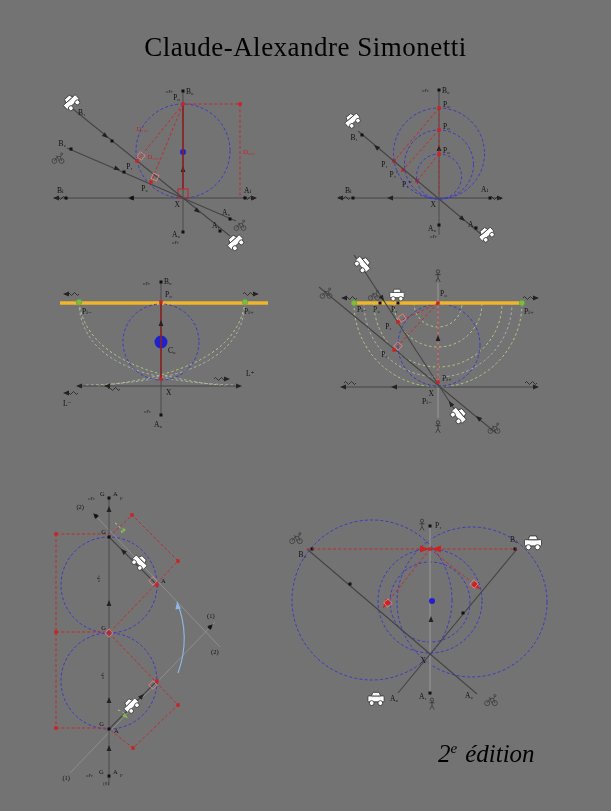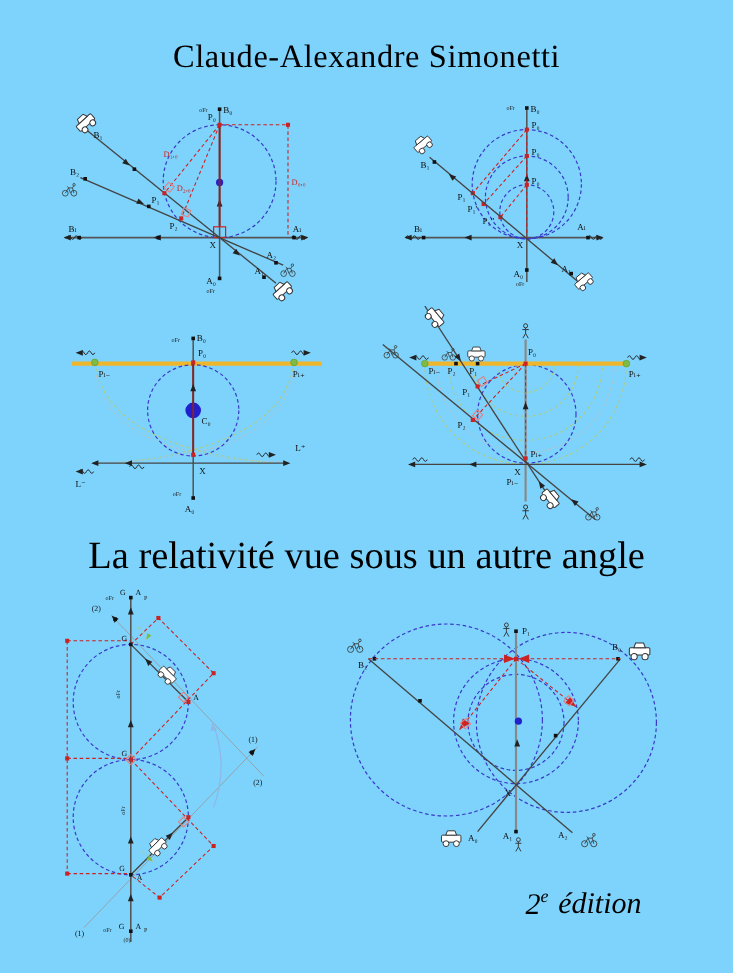--- a/index.html
+++ b/index.html
@@ -1,16 +1,16 @@
 <!DOCTYPE html>
 <html><head>
 <meta charset="utf-8">
 <style>
   html,body{margin:0;padding:0;background:#888;}
-  #page{position:relative;width:611px;height:811px;background:#7dd3fc;margin:0 auto;overflow:hidden;
+  #page{position:relative;width:611px;height:811px;background:#737373;margin:0 auto;overflow:hidden;
         font-family:"Liberation Serif","DejaVu Serif",serif;}
   .abs{position:absolute;}
   #author{top:32px;left:0;width:611px;text-align:center;font-size:27px;color:#000;letter-spacing:.5px;}
   #maintitle{top:444px;left:0;width:611px;text-align:center;font-size:32px;color:#000;}
   #edition{top:740px;left:438px;font-size:25px;font-style:italic;color:#000;}
   #edition sup{font-size:15px;}
   #edition .ew{margin-left:8px;margin-top:12px;}
   svg text{font-family:"Liberation Serif","DejaVu Serif",serif;font-size:7.5px;fill:#111;}
   svg text.t5{font-size:5px;fill:#222;}
   svg text.t6{font-size:6.5px;}
@@ -308,21 +308,20 @@
   <text x="81" y="57">P₁</text>
   <text x="130" y="41">P₀</text>
   <text x="214" y="59">Pₗ₊</text>
   <text class="te" x="82" y="74">P₁</text>
   <text class="te" x="78" y="102">P₂</text>
   <text x="132" y="126">Pₗ₊</text>
   <text class="te" x="124" y="141">X</text>
   <text class="te" x="122" y="149">Pₗ₋</text>
 </svg>
 
-<div class="abs" id="maintitle">La relativité vue sous un autre angle</div>
 
 <svg class="abs" style="left:30px;top:490px" width="240" height="302" viewBox="0 0 240 302">
   <g>
     <line class="ft" x1="63" y1="23" x2="190" y2="157"></line>
     <line class="ft" x1="40" y1="283" x2="185" y2="132"></line>
     <use href="#arr" transform="translate(63,23) rotate(226)"></use>
     <use href="#arr" transform="translate(183,134) rotate(-46)"></use>
     <use href="#bsq" transform="translate(66,26)"></use>
     <use href="#bsq" transform="translate(180,137)"></use>
   </g>

